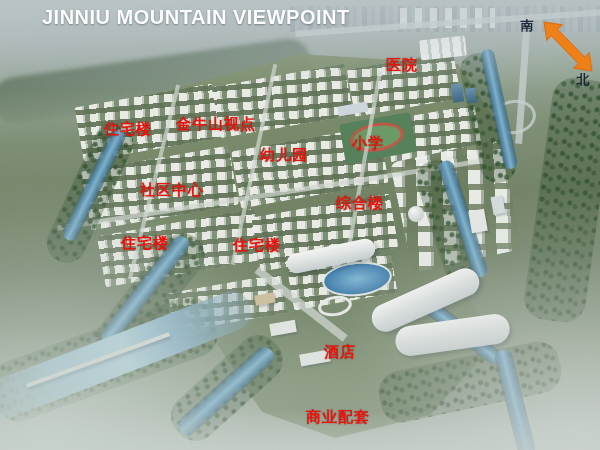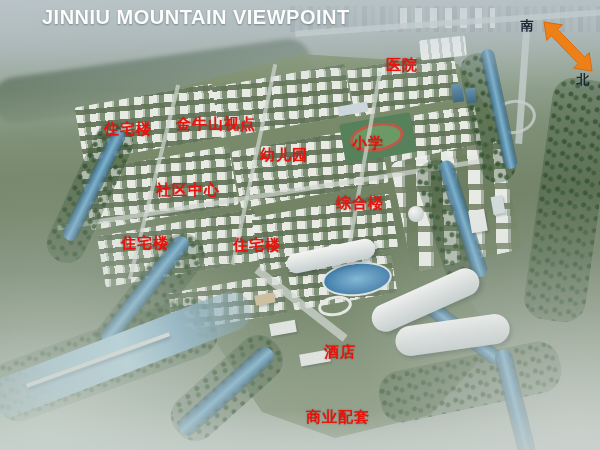--- a/index.html
+++ b/index.html
@@ -206,20 +206,20 @@
   </svg>
   <span class="cdir cs">南</span>
   <span class="cdir cn">北</span>
 
   <div id="labels">
       <span class="map-label" style="left: 402px; top: 41px;">医院</span>
       <span class="map-label" style="left: 128px; top: 105px;">住宅楼</span>
       <span class="map-label" style="left: 216px; top: 100px;">金牛山视点</span>
       <span class="map-label" style="left: 368px; top: 119px;">小学</span>
       <span class="map-label" style="left: 284px; top: 131px; font-family: Liberation Serif, serif;">幼儿园</span>
-      <span class="map-label" style="left: 188px; top: 166px; font-family: Liberation Serif, serif;">社区中心</span>
+      <span class="map-label" style="left: 172px; top: 166px; font-family: Liberation Serif, serif;">社区中心</span>
       <span class="map-label" style="left: 360px; top: 179px;">综合楼</span>
       <span class="map-label" style="left: 145px; top: 219px;">住宅楼</span>
       <span class="map-label" style="left: 257px; top: 221px;">住宅楼</span>
       <span class="map-label" style="left: 340px; top: 328px;">酒店</span>
       <span class="map-label" style="left: 338px; top: 393px;">商业配套</span>
     </div>
 </div>
 
 </body></html>

